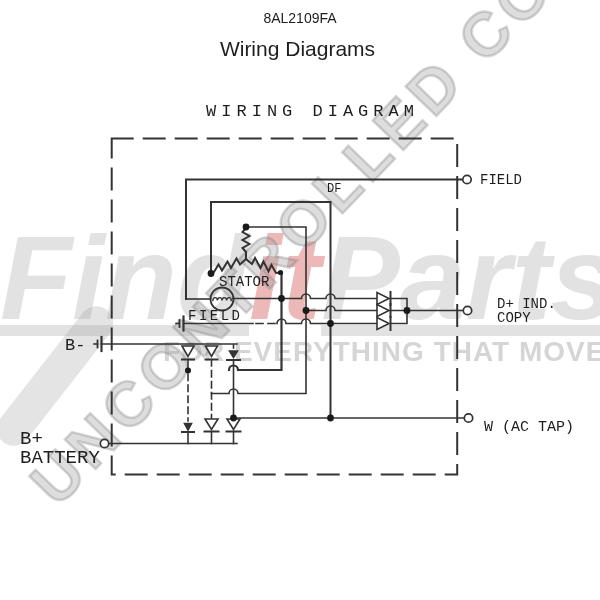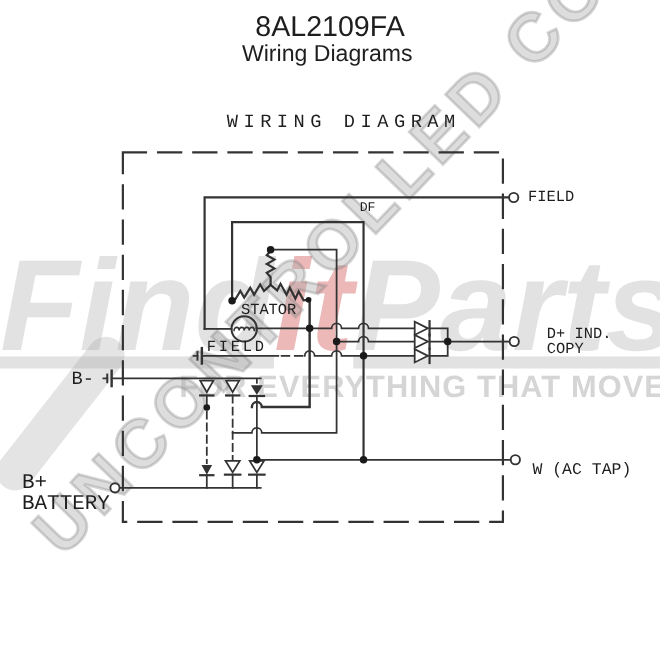--- a/index.html
+++ b/index.html
@@ -31,21 +31,21 @@
     position:absolute;left:38px;top:292px;width:34px;height:168px;border-radius:17px;
     background:rgba(175,175,175,0.34);transform:rotate(38deg);
   }
   
   #svg-layer{z-index:2;}
   
   #text-layer{z-index:3;pointer-events:none;}
   .t{position:absolute;white-space:nowrap;color:#1e1e1e;line-height:1;}
   .sans{font-family:"Liberation Sans",sans-serif;}
   .mono{font-family:Liberation Mono, monospace;}
-  .title1{left:0;top:11px;width:600px;text-align:center;font-size:26px;}
+  .title1{left:0;top:11px;width:600px;text-align:center;font-size:14px;}
   .title2{left:0;top:38px;width:595px;text-align:center;font-size:21px;}
   .heading{left:30px;top:103px;width:565px;text-align:center;font-size:17px;letter-spacing:5px;}
   .lbl-df{left:327px;top:183px;font-size:12px;}
   .lbl-stator{left:219px;top:275px;font-size:14px;}
   .lbl-fieldcoil{left:188px;top:309px;font-size:14px;letter-spacing:2.5px;}
   .lbl-bminus{left:65px;top:337px;font-size:17px;}
   .lbl-bplus{left:20px;top:430px;font-size:19px;}
   .lbl-battery{left:20px;top:449px;font-size:19px;}
   .lbl-field{left:480px;top:173px;font-size:14px;}
   .lbl-dplus1{left:497px;top:297px;font-size:14px;}

